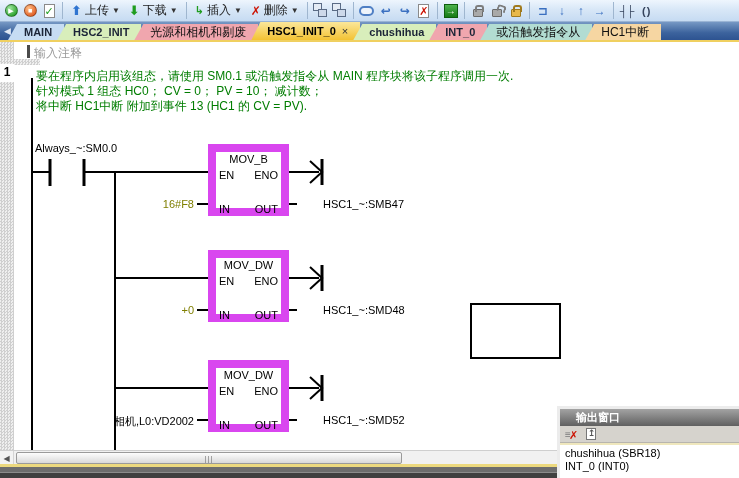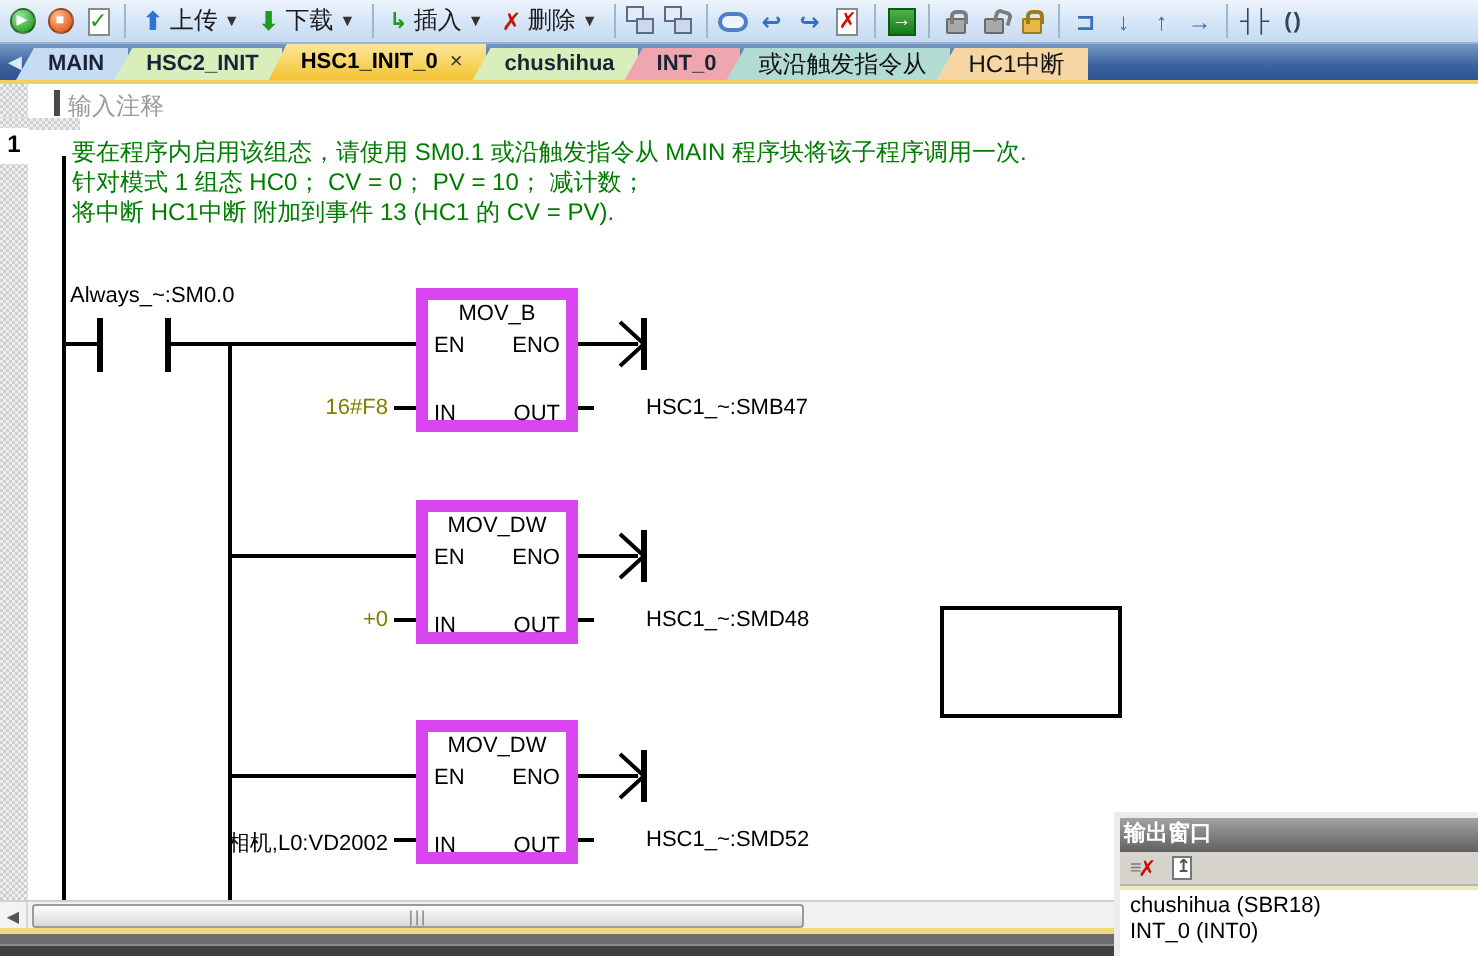--- a/index.html
+++ b/index.html
@@ -61,21 +61,21 @@
   .hatch-band { position:absolute; left:0; top:17px; width:40px; height:6px;
     background:repeating-conic-gradient(#cfcfcf 0% 25%, #efefef 0% 50%) 0 0 / 3px 3px; }
   .cmt-header { position:absolute; left:34px; top:3px; font-size:12px; color:#9a9a9a; }
   .cmt-bar { position:absolute; left:27px; top:3px; width:3px; height:13px; background:#4a4a4a; }
   .net-num { position:absolute; left:0; top:22px; width:14px; height:18px; background:#fff;
     font-size:12px; font-weight:bold; color:#000; text-align:center; line-height:17px; }
   .comment { position:absolute; left:36px; top:27px; width:520px; font-size:12px; line-height:15px; color:#007d00; }
   .lad-svg { position:absolute; left:0; top:0; width:739px; height:436px; }
 
   .lad-block { position:absolute; left:208px; width:81px; height:72px; background:#fff;
-    border:6px solid #d946ef; font-size:11px; color:#000; }
+    border:8px solid #d946ef; font-size:11px; color:#000; }
   .lad-block .bt { text-align:center; margin-top:1px; }
   .lad-block .row { display:flex; justify-content:space-between; padding:0 3px; position:absolute; left:0; right:0; }
   .lad-block .r1 { top:17px; }
   .lad-block .r2 { top:51px; }
   .b1 { top:102px; } .b2 { top:208px; } .b3 { top:318px; }
 
   .lad-label { position:absolute; font-size:11px; color:#000; white-space:nowrap;text-align:center; }
   .in-val { width:118px; text-align:right; left:76px; }
   .olive { color:#7f7f00; }
   .out-val { left:299px;padding-left:24px; }
@@ -92,21 +92,21 @@
     border-radius:2px; background:linear-gradient(180deg,#fdfdfd,#d9d9d9);
     display:flex; align-items:center; justify-content:center; font-size:8px; color:#7a7a7a; letter-spacing:1px; }
   .strip-yellow { position:absolute; left:0; top:422px; width:557px; height:3px; background:#ecd97e; }
   .strip-g1 { position:absolute; left:0; top:425px; width:557px; height:5px; background:#6d6d6d; }
   .strip-g2 { position:absolute; left:0; top:430px; width:557px; height:6px; background:#404040; border-top:1px solid #8c8c8c; }
 
   
   .outwin { position:absolute; left:557px; top:364px; width:182px; height:72px;
     border-left:3px solid #ececec; border-top:3px solid #ececec; background:#fff; }
   .ow-title { height:17px; background:linear-gradient(180deg,#a3a3a3,#606060); color:#fff;
-    font-size:11px; font-weight:bold; line-height:17px; padding-left:2px; }
+    font-size:11px; font-weight:bold; line-height:17px; padding-left:16px; }
   .ow-tools { height:17px; background:#d6d3cd; display:flex; align-items:center; gap:7px; padding-left:5px;
     border-bottom:1px solid #b8b5ae; }
   .ow-ico { position:relative; width:14px; height:13px; font-size:11px; line-height:13px; }
   .ow-clear .lines { position:absolute; left:0; top:0; color:#7a7a7a; font-size:10px; }
   .ow-clear .x { position:absolute; left:4px; top:1px; color:#cc1100; font-weight:bold; font-size:11px; }
   .ow-export { width:10px; height:12px; background:#fff; border:1px solid #777; position:relative; }
   .ow-export .a { position:absolute; left:1px; top:-1px; font-size:9px; color:#555; font-weight:bold; }
   .ow-body { background:#fff; border-top:2px solid #efe7bd; padding:2px 0 0 5px;
     font-size:11px; line-height:13px; color:#000; height:33px; overflow:hidden; }
 </style>
@@ -221,20 +221,23 @@
       </span>
   </div>
 
   <div class="tabbar">
     <span class="tab-scroll">◀</span>
     <span class="tab" style="background: rgb(198, 220, 243);">
         <span>MAIN</span>
       </span>
     <span class="tab" style="background: rgb(216, 238, 187);">
         <span>HSC2_INIT</span>
+      </span>
+    <span class="tab zh" style="background: rgb(240, 166, 174);">
+        <span>光源和相机和剔废</span>
       </span>
     <span class="tab active" style="background: rgb(243, 194, 51);">
       <span>HSC1_INIT_0</span>
       <span class="close">×</span>
     </span>
     <span class="tab" style="background: rgb(216, 238, 187);">
         <span>chushihua</span>
       </span>
     <span class="tab" style="background: rgb(240, 166, 174);">
         <span>INT_0</span>

